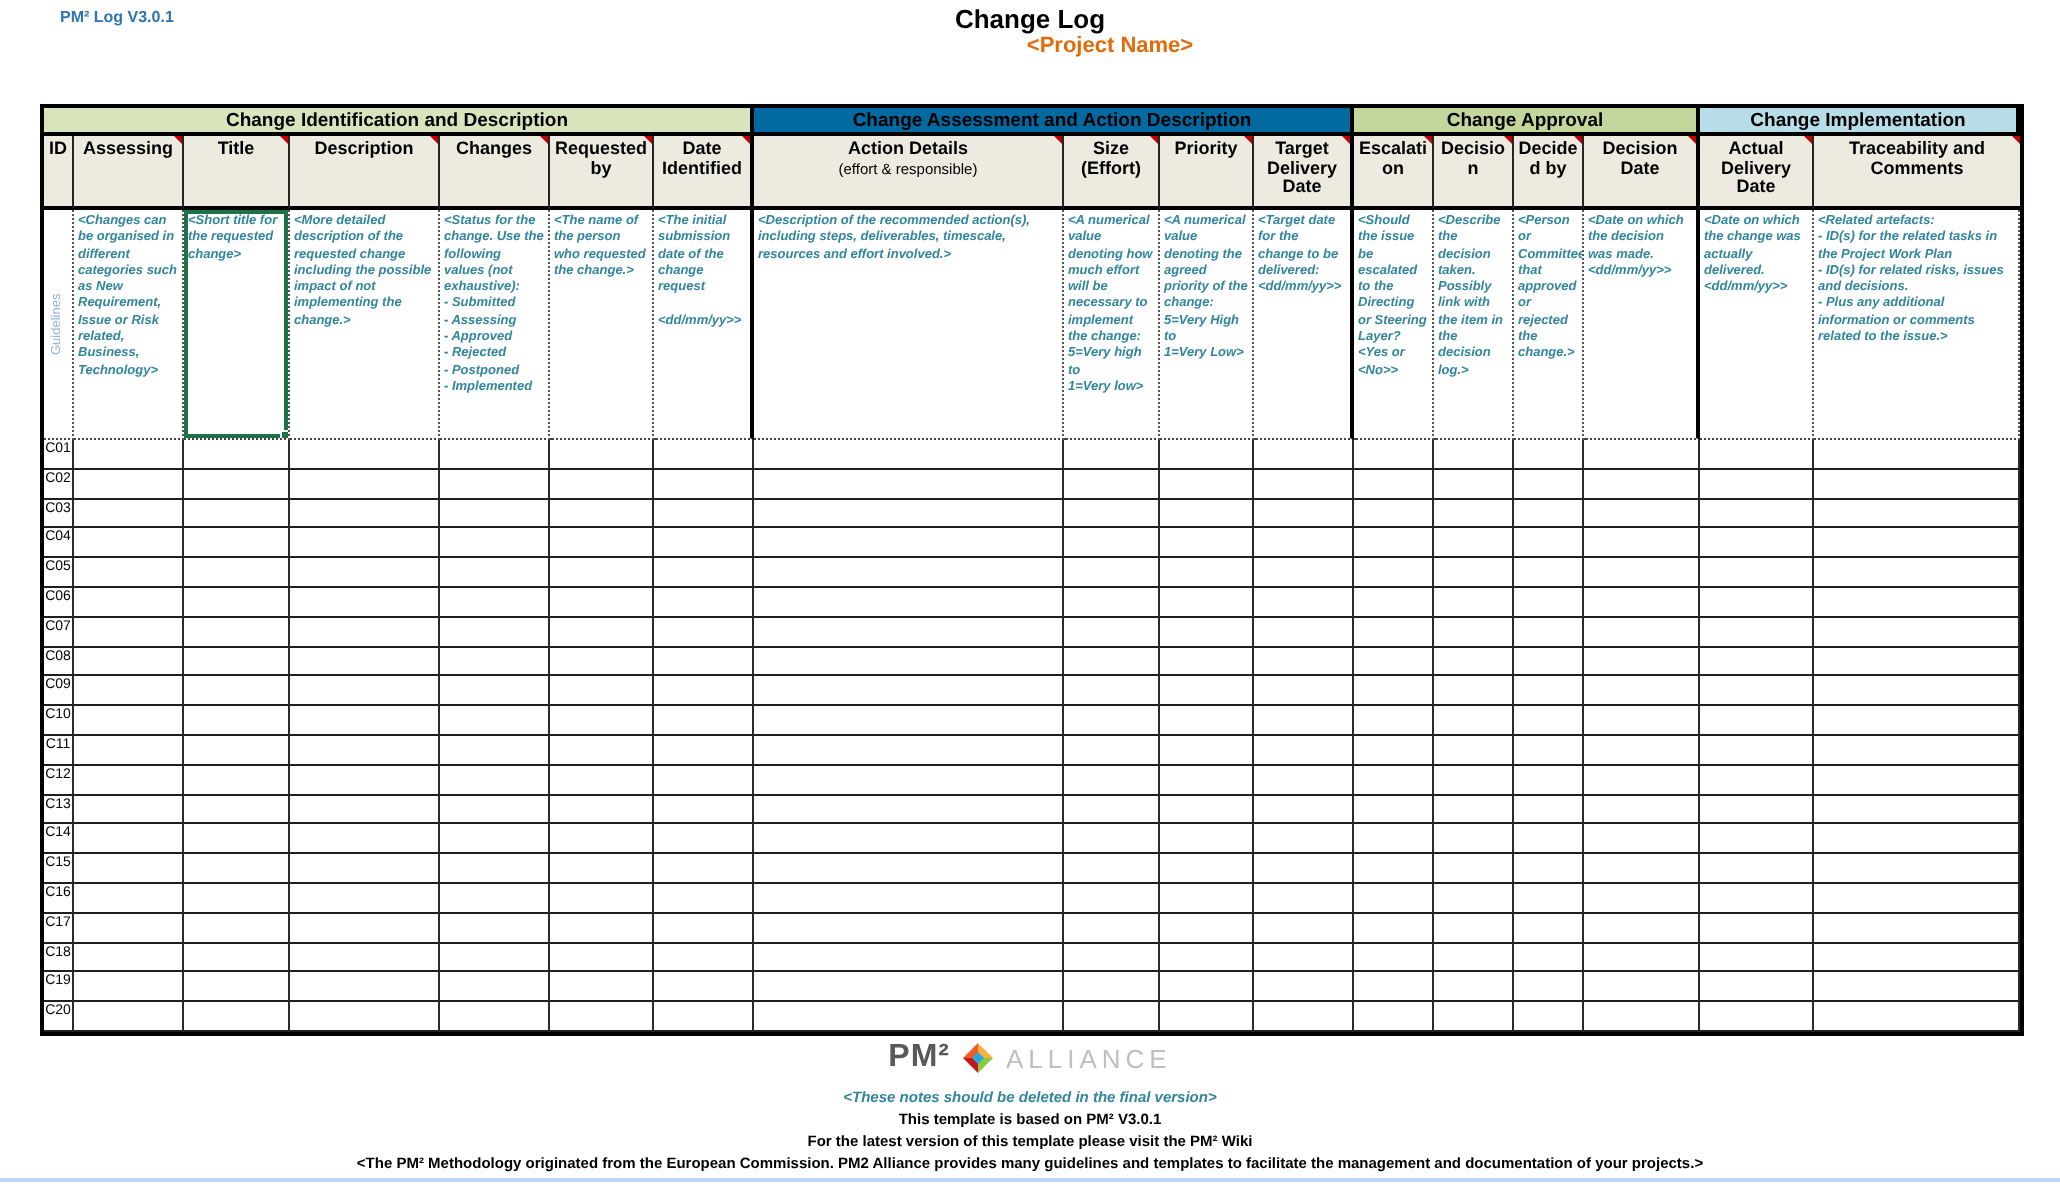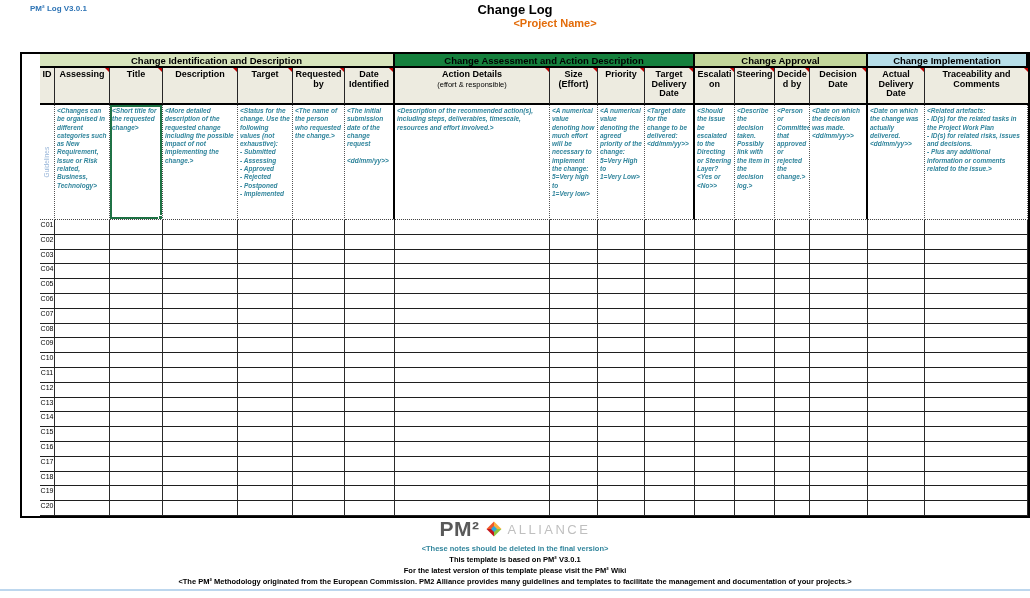--- a/index.html
+++ b/index.html
@@ -14,21 +14,20 @@
 
   
   #sheet { left:20px; top:52px; }
   #grid {
     display:grid;
     grid-template-columns:15px 55px 53px 75px 55px 52px 50px 155px 48px 47px 50px 40px 40px 35px 58px 57px 103px;
     grid-auto-rows:14.8px;
     grid-template-rows:14px 37px 115px;
     border:2px solid #000;
     background:#fff;
-    padding-left:18px;
   }
   .cell { position:relative; overflow:hidden; border-right:1px solid #262626; border-bottom:1px solid #262626; }
   .sep  { border-right-width:2px; border-right-color:#000; border-right-style:solid; }
   .last { border-right:none; }
 
   .ghead { display:flex; align-items:center; justify-content:center;
            font-size:9.5px; font-weight:bold; color:#000;
            border-bottom:2px solid #000; border-right:2px solid #000; }
   .chead { background:#EDEBE0; font-size:9px; font-weight:bold; text-align:center;
            line-height:9.5px; padding:2px 1px; border-bottom:2px solid #000;
@@ -52,55 +51,55 @@
                background:#1F7245; border:1px solid #fff; pointer-events:none; }
 
   .dcell { border-right:1px solid #2b2b2b; border-bottom:1px solid #1f1f1f; }
   .idcell { font-size:7px; line-height:8.5px; text-align:center; color:#000;
             word-break:break-all; padding-top:1px; }
 
   
   #footer { left:0; top:516px; width:1030px; display:flex; flex-direction:column;
             align-items:center; gap:2px; }
   #logo { display:flex; align-items:center; gap:5px; height:26px; }
-  #logo .pm2 { font-size:21px; font-weight:bold; color:#595959; letter-spacing:0.5px; }
+  #logo .pm2 { font-size:16px; font-weight:bold; color:#595959; letter-spacing:0.5px; }
   #logo .alliance { font-size:13px; color:#BFBFBF; letter-spacing:2.5px; }
-  .note-teal { font-size:7.5px; font-weight:bold; color:#31859C; }
+  .note-teal { font-size:7.5px; font-weight:bold; font-style:italic; color:#31859C; }
   .note-bold { font-size:7.5px; font-weight:bold; color:#000; }
 
   #bottomline { left:0; top:589px; width:1030px; height:2px; background:#BDD7EE; }
 </style>
 </head>
 <body>
 
 <div class="abs" id="version">PM² Log V3.0.1</div>
 <div class="abs" id="title">Change Log</div>
 <div class="abs" id="project">&lt;Project Name&gt;</div>
 
 <div class="abs" id="sheet">
   <div id="grid">
 
     <div class="cell ghead" style="grid-column:span 7;background:#D7E4BC">Change Identification and Description</div>
-    <div class="cell ghead" style="grid-column:span 4;background:#15803d">Change Assessment and Action Description</div>
+    <div class="cell ghead" style="grid-column:span 4;background:#0369a1">Change Assessment and Action Description</div>
     <div class="cell ghead" style="grid-column:span 4;background:#C3D69B">Change Approval</div>
     <div class="cell ghead last" style="grid-column:span 2;background:#B7DEE8">Change Implementation</div>
 
     <div class="cell chead">ID</div>
     <div class="cell chead"><span>Assessing</span><span class="tri"></span></div>
     <div class="cell chead"><span>Title</span><span class="tri"></span></div>
     <div class="cell chead"><span>Description</span><span class="tri"></span></div>
-    <div class="cell chead"><span>Target</span><span class="tri"></span></div>
+    <div class="cell chead"><span>Changes</span><span class="tri"></span></div>
     <div class="cell chead"><span>Requested by</span><span class="tri"></span></div>
     <div class="cell chead sep"><span>Date Identified</span><span class="tri"></span></div>
     <div class="cell chead"><span>Action Details</span><span class="sub">(effort &amp; responsible)</span><span class="tri"></span></div>
     <div class="cell chead"><span>Size (Effort)</span><span class="tri"></span></div>
     <div class="cell chead"><span>Priority</span><span class="tri"></span></div>
     <div class="cell chead sep"><span>Target Delivery Date</span><span class="tri"></span></div>
     <div class="cell chead"><span>Escalation</span><span class="tri"></span></div>
-    <div class="cell chead"><span>Steering</span><span class="tri"></span></div>
+    <div class="cell chead"><span>Decision</span><span class="tri"></span></div>
     <div class="cell chead"><span>Decided by</span><span class="tri"></span></div>
     <div class="cell chead sep"><span>Decision Date</span><span class="tri"></span></div>
     <div class="cell chead"><span>Actual Delivery Date</span><span class="tri"></span></div>
     <div class="cell chead last"><span>Traceability and Comments</span><span class="tri"></span></div>
 
     <div class="cell gcell" id="gl-id"><span class="vtext">Guidelines</span></div>
     <div class="cell gcell">&lt;Changes can be organised in different categories such as New Requirement, Issue or Risk related, Business, Technology&gt;</div>
     <div class="cell gcell"><span>&lt;Short title for the requested change&gt;</span><span class="selbox"></span><span class="selhandle"></span></div>
     <div class="cell gcell">&lt;More detailed description of the requested change including the possible impact of not implementing the change.&gt;</div>
     <div class="cell gcell">&lt;Status for the change. Use the following values (not exhaustive):

